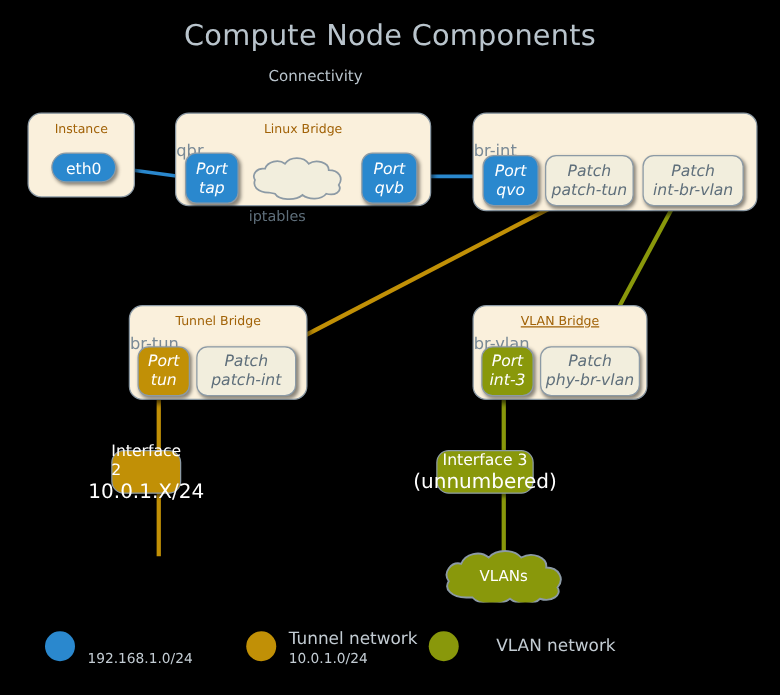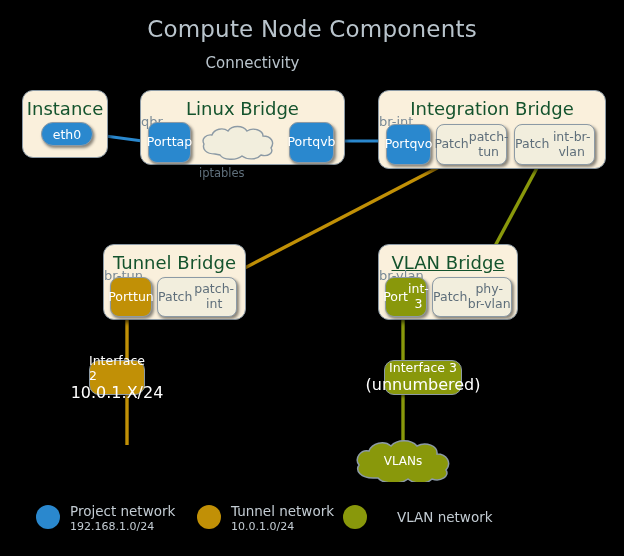--- a/index.html
+++ b/index.html
@@ -24,21 +24,21 @@
     text-align: center;
     font-size: 23px;
     color: #b9c4cc;
     letter-spacing: 0.2px;
   }
   #subtitle {
     position: absolute;
     left: 0; top: 54px;
     width: 505px;
     text-align: center;
-    font-size: 15px;
+    font-size: 12px;
     color: #b9c4cc;
   }
 
   
   #links {
     position: absolute;
     left: 0; top: 0;
     width: 624px; height: 556px;
     pointer-events: none;
   }
@@ -50,51 +50,52 @@
     border: 1.6px solid #8c9aa5;
     border-radius: 11px;
     box-shadow: 2px 3px 4px rgba(0,0,0,0.55);
     box-sizing: border-box;
   }
   .box-title {
     position: absolute;
     left: 0;
     width: 100%;
     text-align: center;
-    color: #14532d;
-    font-size: 18px;
+    color: #a16207;
+    font-size: 10px;
   }
   .box-sub {
     position: absolute;
     left: 0;
     width: 100%;
     color: #7a8a96;
     font-size: 13px;
   }
 
   
   .node {
     position: absolute;
     box-sizing: border-box;
     border-radius: 9px;
     border: 1.4px solid #8c9aa5;
     box-shadow: 1.5px 2px 3px rgba(0,0,0,0.45);
     display: flex;
-    flex-direction: row;
+    flex-direction: column;
     align-items: center;
     justify-content: center;
     line-height: 1.18;
     text-align: center;
+    font-style: italic;
   }
   .node .l1 { font-size: 12.5px; }
   .node .l2 { font-size: 12.5px; }
   .node.blue  { background: #2a88ce; color: #ffffff; }
   .node.gold  { background: #c19006; color: #ffffff; }
   .node.olive { background: #89980b; color: #ffffff; }
-  .node.cream { background: #f2eedd; color: #5f6f7b; border-radius: 8px; }
+  .node.cream { background: #f2eedd; color: #5f6f7b; }
 
   
   .ellipse-node {
     position: absolute;
     box-sizing: border-box;
     border-radius: 999px;
     border: 1.4px solid #8c9aa5;
     box-shadow: 1.5px 2px 3px rgba(0,0,0,0.45);
     display: flex;
     align-items: center;
@@ -229,21 +230,20 @@
     </svg>
     <div class="cloud-label">iptables</div>
   </div>
 
   <div class="node blue" style="left:289px; top:122px; width:45px; height:41px;">
     <span class="l1">Port</span>
     <span class="l2">qvb</span>
   </div>
 
   <div class="box" style="left:378px; top:90px; width:228px; height:79px;">
-    <div class="box-title" style="top:7px;">Integration Bridge</div>
     <div class="box-sub" style="top:23px;">br-int</div>
   </div>
   <div class="node blue" style="left:386px; top:124px; width:45px; height:41px;">
     <span class="l1">Port</span>
     <span class="l2">qvo</span>
   </div>
   <div class="node cream" style="left:436px; top:124px; width:71px; height:41px;">
     <span class="l1">Patch</span>
     <span class="l2">patch-tun</span>
   </div>
@@ -275,40 +275,39 @@
   </div>
   <div class="node cream" style="left:432px; top:277px; width:80px; height:40px;">
     <span class="l1">Patch</span>
     <span class="l2">phy-br-vlan</span>
   </div>
 
   <div class="iface gold" style="left:89px; top:360px; width:56px; height:35px;">
     <span class="i-name">Interface 2</span>
     <span class="i-sub">10.0.1.X/24</span>
   </div>
-  <div class="iface olive" style="left:384px; top:360px; width:78px; height:35px;">
+  <div class="iface olive" style="left:349px; top:360px; width:78px; height:35px;">
     <span class="i-name">Interface 3</span>
     <span class="i-sub">(unnumbered)</span>
   </div>
 
 
   <div class="cloud" style="left:352px; top:440px; width:102px; height:42px;">
     <svg width="102" height="42" viewBox="0 0 102 42">
       <path d="M21,38 C9,38 3,31 7,25 C2,18 9,9 17,11 C20,3 32,0 39,6
                C45,-1 59,-1 65,6 C74,1 86,6 85,14 C95,14 100,23 94,30
                C98,36 89,42 80,39 C74,45 62,44 56,39 C48,45 31,44 26,38 Z" fill="#89980b" stroke="#8c9aa5" stroke-width="1.5"></path>
     </svg>
     <div class="cloud-label">
       <span>VLANs</span>
     </div>
   </div>
 
   <div class="legend-item" style="left:36px; top:505px; width:170px; height:30px;">
     <span class="legend-dot" style="background:#2a88ce;"></span>
-    <span class="legend-name">Project network</span>
     <span class="legend-sub">192.168.1.0/24</span>
   </div>
 
   <div class="legend-item" style="left:197px; top:505px; width:160px; height:30px;">
     <span class="legend-dot" style="background:#c19006;"></span>
     <span class="legend-name">Tunnel network</span>
     <span class="legend-sub">10.0.1.0/24</span>
   </div>
 
   <div class="legend-item" style="left:343px; top:505px; width:160px; height:30px;">

